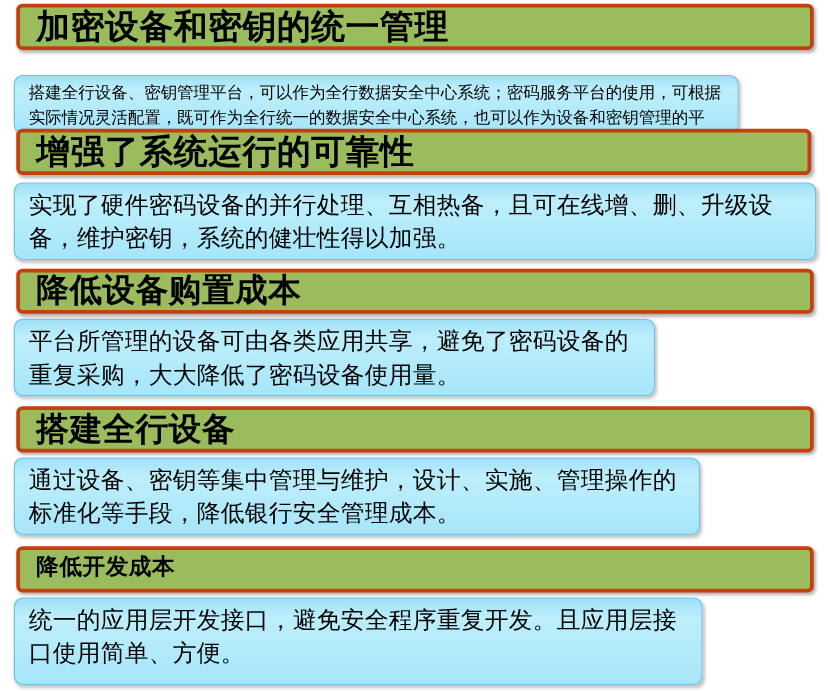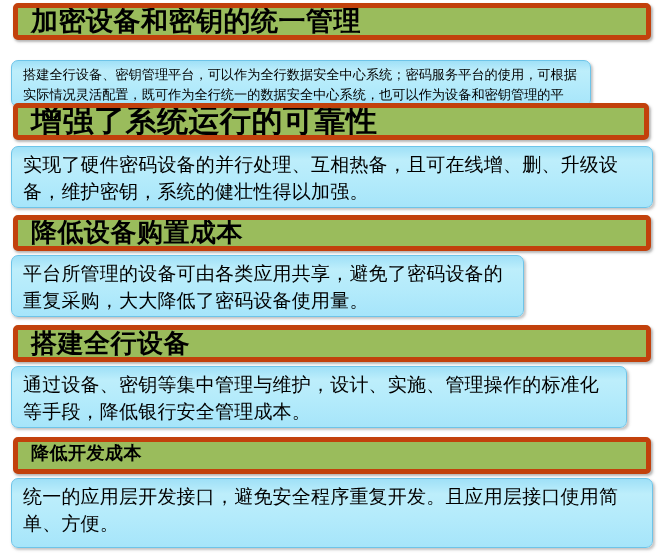--- a/index.html
+++ b/index.html
@@ -29,21 +29,21 @@
     width: 662px;
     box-sizing: border-box;
   }
 
   
   .head-bar {
     position: absolute;
     box-sizing: border-box;
     background: #9abc5c;
     border-radius: 5px;
-    border: 5px solid #c2410c;
+    border: 3px solid #c2410c;
     box-shadow: 1.5px 2px 2.5px rgba(90, 90, 90, 0.45);
     display: flex;
     align-items: center;
     padding-left: 13px;
     overflow: hidden;
   }
   .head-bar .head-text {
     font-family: "Liberation Serif", "DejaVu Serif", serif;
     font-weight: bold;
     color: #000000;
@@ -90,37 +90,37 @@
   }
 
   
   
   #head-1 { left: 13px;  top: 3px;   width: 638px; height: 37px; }
   #head-1 .head-text { font-size: 27px; }
   #body-1 { left: 11px; top: 60px;  width: 580px; height: 47px; }
 
   
   #head-2 { left: 13px;  top: 103px; width: 636px; height: 37px; }
-  #head-2 .head-text { font-size: 31px; }
+  #head-2 .head-text { font-size: 27px; }
   #body-2 { left: 11px; top: 146px; width: 642px; height: 62px; }
 
   
   #head-3 { left: 13px;  top: 215px; width: 638px; height: 36px; }
   #head-3 .head-text { font-size: 26px; }
   #body-3 { left: 11px; top: 255px; width: 513px; height: 62px; }
 
   
   #head-4 { left: 13px;  top: 325px; width: 638px; height: 37px; }
   #head-4 .head-text { font-size: 26px; }
-  #body-4 { left: 11px; top: 366px; width: 616px; height: 62px; }
+  #body-4 { left: 11px; top: 366px; width: 549px; height: 62px; }
 
   
   #head-5 { left: 13px;  top: 437px; width: 638px; height: 37px; }
   #head-5 .head-text { font-size: 18px; font-family: Liberation Mono, monospace; }
-  #body-5 { left: 11px; top: 478px; width: 642px; height: 70px; }
+  #body-5 { left: 11px; top: 478px; width: 551px; height: 70px; }
 </style>
 </head>
 <body>
 
 <div id="slide">
 
   <div class="block">
     <div class="head-bar" id="head-1">
       <span class="head-text">加密设备和密钥的统一管理</span>
     </div>

